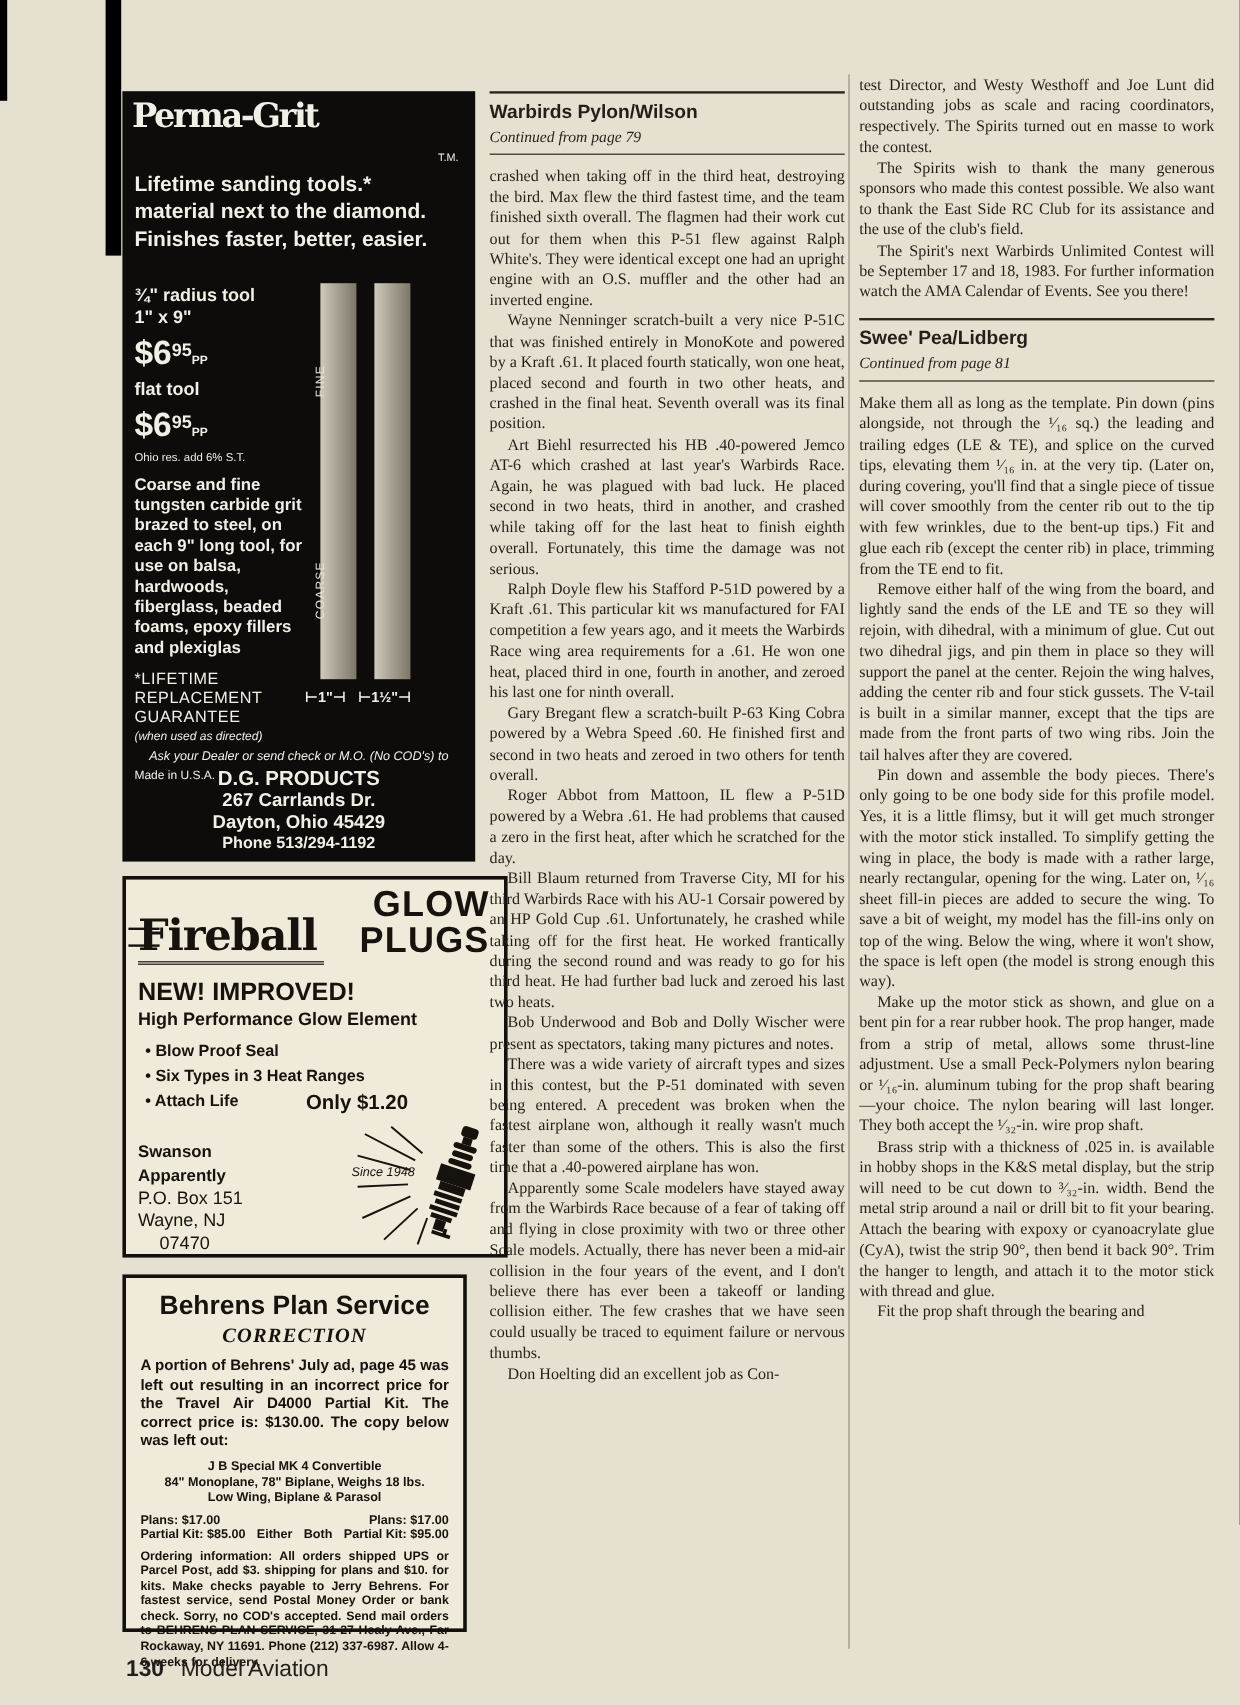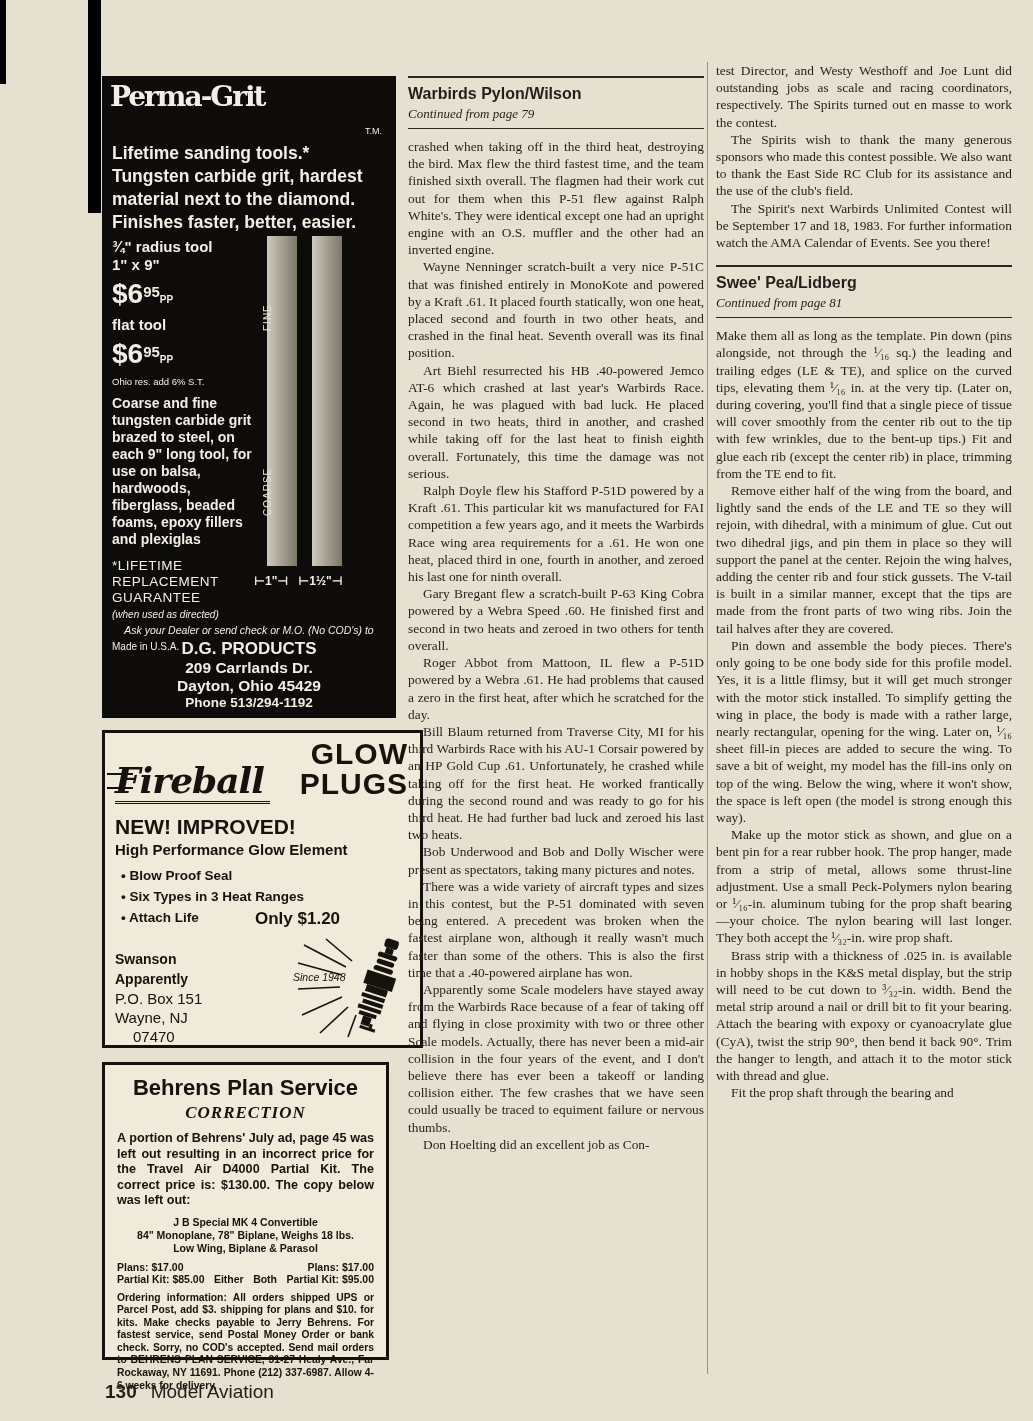--- a/index.html
+++ b/index.html
@@ -62,21 +62,21 @@
   .pg-addr{font-weight:bold;font-size:15.5px;line-height:18px;}
   .pg-phone{font-weight:bold;font-size:13.5px;}
 
   
   #ad-fireball{position:relative;width:321px;height:318px;margin-top:12px;background:#efead9;
                border:3px solid #13110d;font-family:"Liberation Sans","DejaVu Sans",sans-serif;
                color:#16130e;padding:8px 10px;}
   .fb-glow{position:absolute;right:12px;top:6px;font-weight:bold;font-size:30px;
            letter-spacing:1px;text-align:right;line-height:30px;}
   .fb-logo{position:absolute;left:10px;top:26px;font-family:"DejaVu Serif",serif;
-           font-style:italic;font-weight:bold;font-size:36px;letter-spacing:-1px;
+           font-weight:bold;font-size:36px;letter-spacing:-1px;
            border-bottom:3px double #16130e;padding-right:6px;}
   .fb-speed{position:absolute;left:2px;top:40px;width:26px;height:16px;
             border-top:2px solid #16130e;border-bottom:2px solid #16130e;}
   .fb-new{position:absolute;left:10px;top:82px;font-weight:bold;font-size:21px;}
   .fb-sub{position:absolute;left:10px;top:108px;font-weight:bold;font-size:15px;}
   .fb-bullets{position:absolute;left:16px;top:132px;font-weight:bold;font-size:13.5px;line-height:21px;}
   .fb-bullets div::before{content:"•  ";}
   .fb-price{position:absolute;left:150px;top:176px;font-weight:bold;font-size:17px;}
   .fb-co{position:absolute;left:10px;top:216px;font-weight:bold;font-size:14px;line-height:20px;}
   .fb-addr{position:absolute;left:10px;top:256px;font-size:15px;line-height:19px;}
@@ -111,21 +111,20 @@
   <div class="filmstrip" id="strip-b"></div>
   <div class="vrule"></div>
 
   <div id="ads-col">
 
     <div id="ad-permagrit">
       <div class="pg-logo">Perma-Grit</div>
       <div class="pg-tm">T.M.</div>
       <div class="pg-taglines">
         <div>Lifetime sanding tools.*</div>
-        <div>Tungsten carbide grit, hardest</div>
         <div>material next to the diamond.</div>
         <div>Finishes faster, better, easier.</div>
       </div>
 
       <div class="pg-left">
         <div class="pg-item">¾" radius tool</div>
         <div class="pg-item">1" x 9"</div>
         <div class="pg-price"><span class="d">$6</span><sup>95</sup><span class="pp">PP</span></div>
         <div class="pg-item">flat tool</div>
         <div class="pg-price"><span class="d">$6</span><sup>95</sup><span class="pp">PP</span></div>
@@ -141,21 +140,21 @@
       <div class="pg-rot" id="pg-fine">FINE</div>
       <div class="pg-rot" id="pg-coarse">COARSE</div>
       <div class="pg-dims">
         <span>⊢1"⊣</span>
         <span>⊢1½"⊣</span>
       </div>
 
       <div class="pg-bottom">
         <div class="pg-dealer">Ask your Dealer or send check or M.O. (No COD's) to</div>
         <div class="pg-co">D.G. PRODUCTS</div>
-        <div class="pg-addr">209 Carrlands Dr.</div>
+        <div class="pg-addr">267 Carrlands Dr.</div>
         <div class="pg-addr">Dayton, Ohio 45429</div>
         <div class="pg-phone">Phone 513/294-1192</div>
       </div>
     </div>
 
     <div id="ad-fireball">
       <div class="fb-glow">
         <div>GLOW</div>
         <div>PLUGS</div>
       </div>

